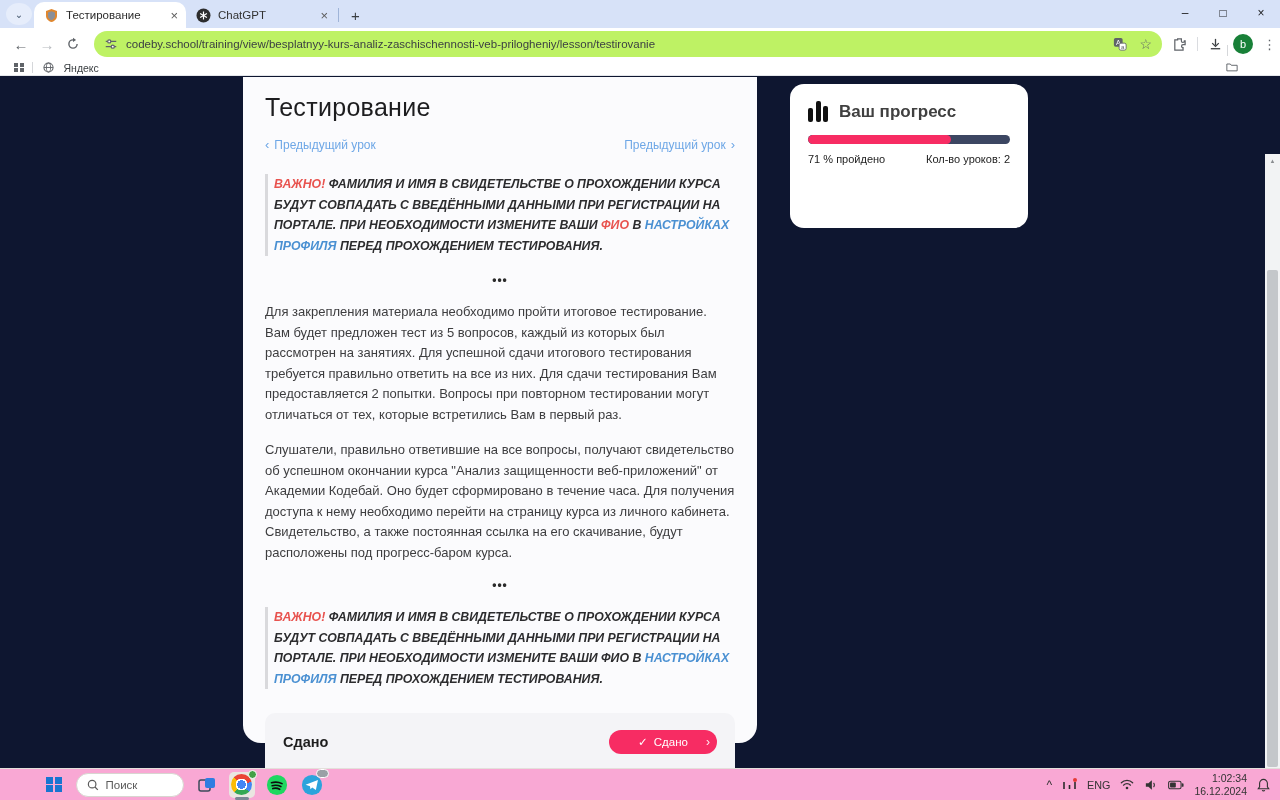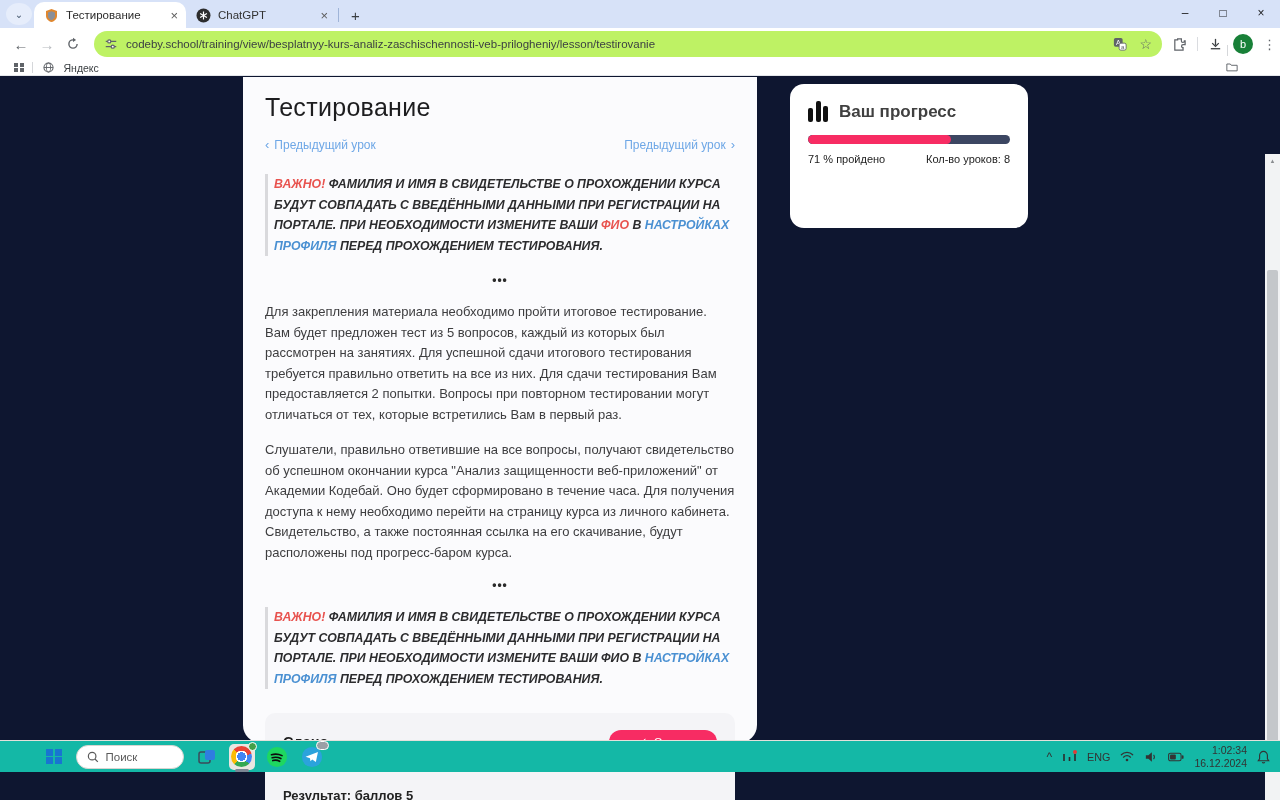--- a/index.html
+++ b/index.html
@@ -74,21 +74,21 @@
   .prog-bar { margin-top:13px; height:9px; border-radius:5px; background:#3c4662; overflow:hidden; }
   .prog-fill { height:100%; background:#f72c63; border-radius:5px; }
   .prog-labels { display:flex; justify-content:space-between; margin-top:9px; font-size:11px; color:#222; }
 
   
   .scrollbar { position:absolute; right:0; top:77px; width:15px; height:691px; background:#f2f3f4; }
   .sb-arrow { position:absolute; left:0; width:15px; text-align:center; font-size:6px; color:#8a8d90; }
   .sb-thumb { position:absolute; left:2px; top:116px; width:11px; height:497px; background:#c4c7ca; border-radius:2px; }
 
   
-  .taskbar { position:absolute; left:0; top:740px; width:1280px; height:32px; background:#14b8a6; border-top:1px solid #e3e0db; display:flex; align-items:center; }
+  .taskbar { position:absolute; left:0; top:768px; width:1280px; height:32px; background:#f9a8d4; border-top:1px solid #e3e0db; display:flex; align-items:center; }
   .start-icon { display:grid; grid-template-columns:7px 7px; grid-template-rows:7px 7px; gap:1.5px; margin-left:46px; }
   .start-icon i { background:#1875d1; }
   .tb-search { margin-left:14px; width:108px; height:24px; background:#fff; border:1px solid #d8d5d0; border-radius:13px; display:flex; align-items:center; padding:0 10px; gap:7px; color:#5a5a5a; font-size:11.5px; }
   .tb-icons { display:flex; align-items:center; gap:9px; margin-left:10px; }
   .tb-app { position:relative; width:26px; height:26px; display:flex; align-items:center; justify-content:center; border-radius:5px; }
   .tb-app.active { background:#eae6e1; }
   .tb-app.active::after { content:""; position:absolute; bottom:-2px; left:50%; transform:translateX(-50%); width:14px; height:3px; border-radius:2px; background:#7b8794; }
   .chrome-logo { width:21px; height:21px; border-radius:50%; background:
       radial-gradient(circle at center, #4285f4 0 29%, #fff 30% 39%, transparent 40%),
       conic-gradient(from -45deg, #ea4335 0 120deg, #4285f4 120deg 180deg, #34a853 180deg 270deg, #fbbc05 270deg 360deg); }
@@ -286,21 +286,21 @@
             <i></i>
             <i></i>
           </span>
         <span class="prog-title">Ваш прогресс</span>
       </div>
       <div class="prog-bar" style="background: rgb(60, 70, 98);">
         <div class="prog-fill" style="width: 71%; background: rgb(247, 44, 99);"></div>
       </div>
       <div class="prog-labels">
         <span>71 % пройдено</span>
-        <span>Кол-во уроков: 8</span>
+        <span>Кол-во уроков: 2</span>
       </div>
     </div>
 
     <div class="scrollbar">
       <span class="sb-arrow" style="top:4px">▲</span>
       <div class="sb-thumb"></div>
 
     </div>
   </div>
 

